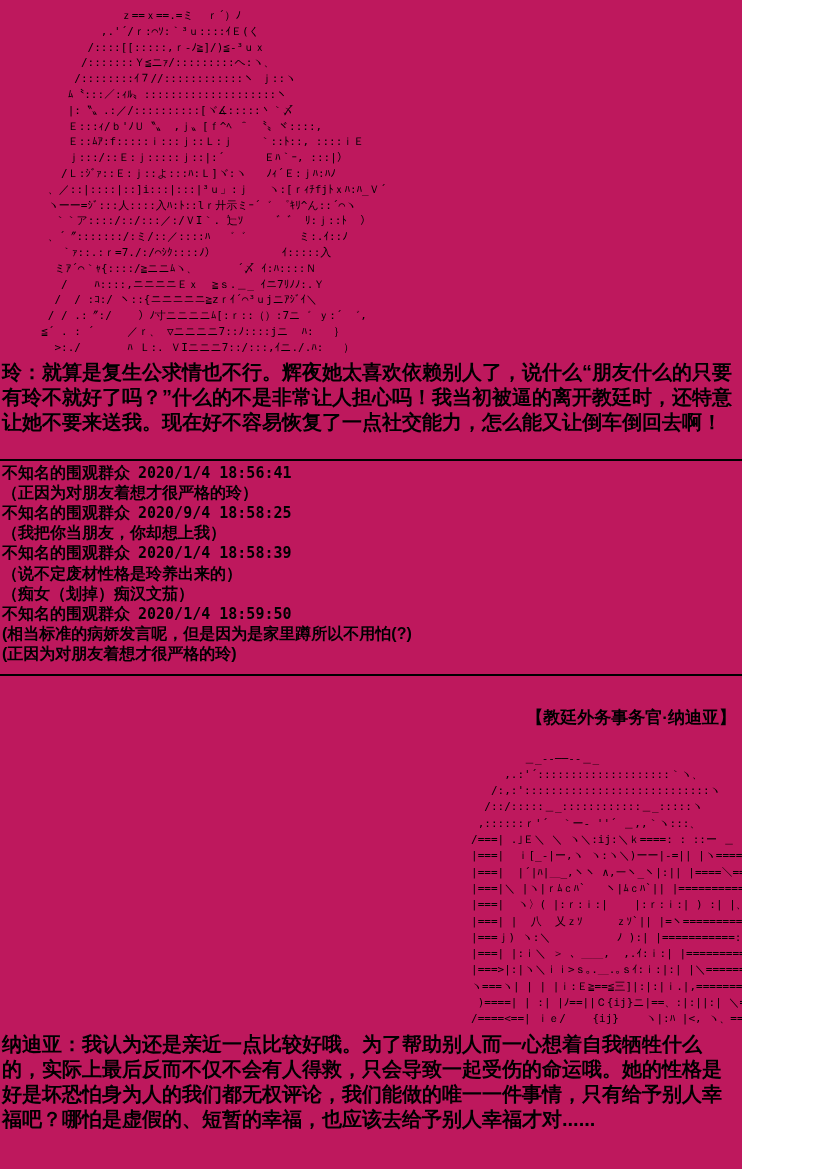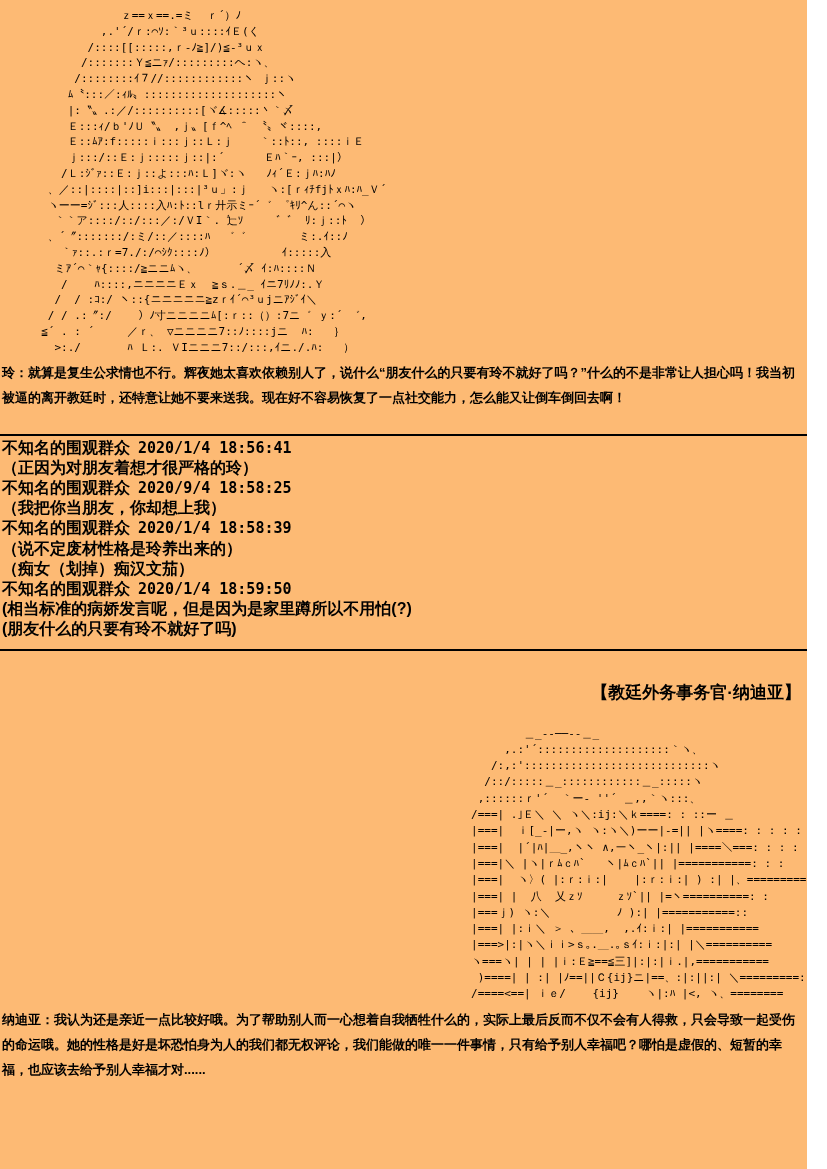--- a/index.html
+++ b/index.html
@@ -3,44 +3,44 @@
 <meta charset="utf-8">
 <style>
   html, body {
     margin: 0;
     padding: 0;
     background: #ffffff;
     color: #000000;
     font-family: "Liberation Sans", sans-serif;
   }
   .page {
-    width: 807px;
+    width: 742px;
     min-height: 1169px;
-    background: #fdba74;
+    background: #be185d;
     overflow: hidden;
   }
   pre.aa {
     font-family: "DejaVu Sans Mono", monospace;
     color: #000000;
     margin: 0;
     white-space: pre;
   }
   #aa-top {
     font-size: 11px;
     line-height: 15.8px;
     margin: 8px 0 0 28px;
   }
   #aa-bottom {
     font-size: 11px;
     line-height: 16.3px;
     margin: 12px 0 0 438px;
   }
   .speech {
     font-weight: bold;
-    font-size: 13px;
+    font-size: 20px;
     line-height: 25px;
     margin: 4px 2px 0 2px;
     letter-spacing: 0;
   }
   .divider {
     border: none;
     border-top: 2px solid #000000;
     margin: 0;
   }
   #divider-top { margin-top: 24px; }
@@ -116,21 +116,21 @@
     <div class="comment">
       <div class="comment-text">（痴女（划掉）痴汉文茄）</div>
     </div>
 
     <div class="comment">
       <div class="comment-header"><span class="name">不知名的围观群众</span><span class="time">2020/1/4 18:59:50</span></div>
       <div class="comment-text">(相当标准的病娇发言呢，但是因为是家里蹲所以不用怕(?)</div>
     </div>
 
     <div class="comment">
-      <div class="comment-text">(朋友什么的只要有玲不就好了吗)</div>
+      <div class="comment-text">(正因为对朋友着想才很严格的玲)</div>
     </div>
 
   </div>
 
   <hr class="divider" id="divider-bottom">
 
   <div class="section-title">【教廷外务事务官·纳迪亚】</div>
 
   <pre id="aa-bottom" class="aa">             ＿_--──--＿_
           ,.:'´::::::::::::::::::::｀ヽ、

